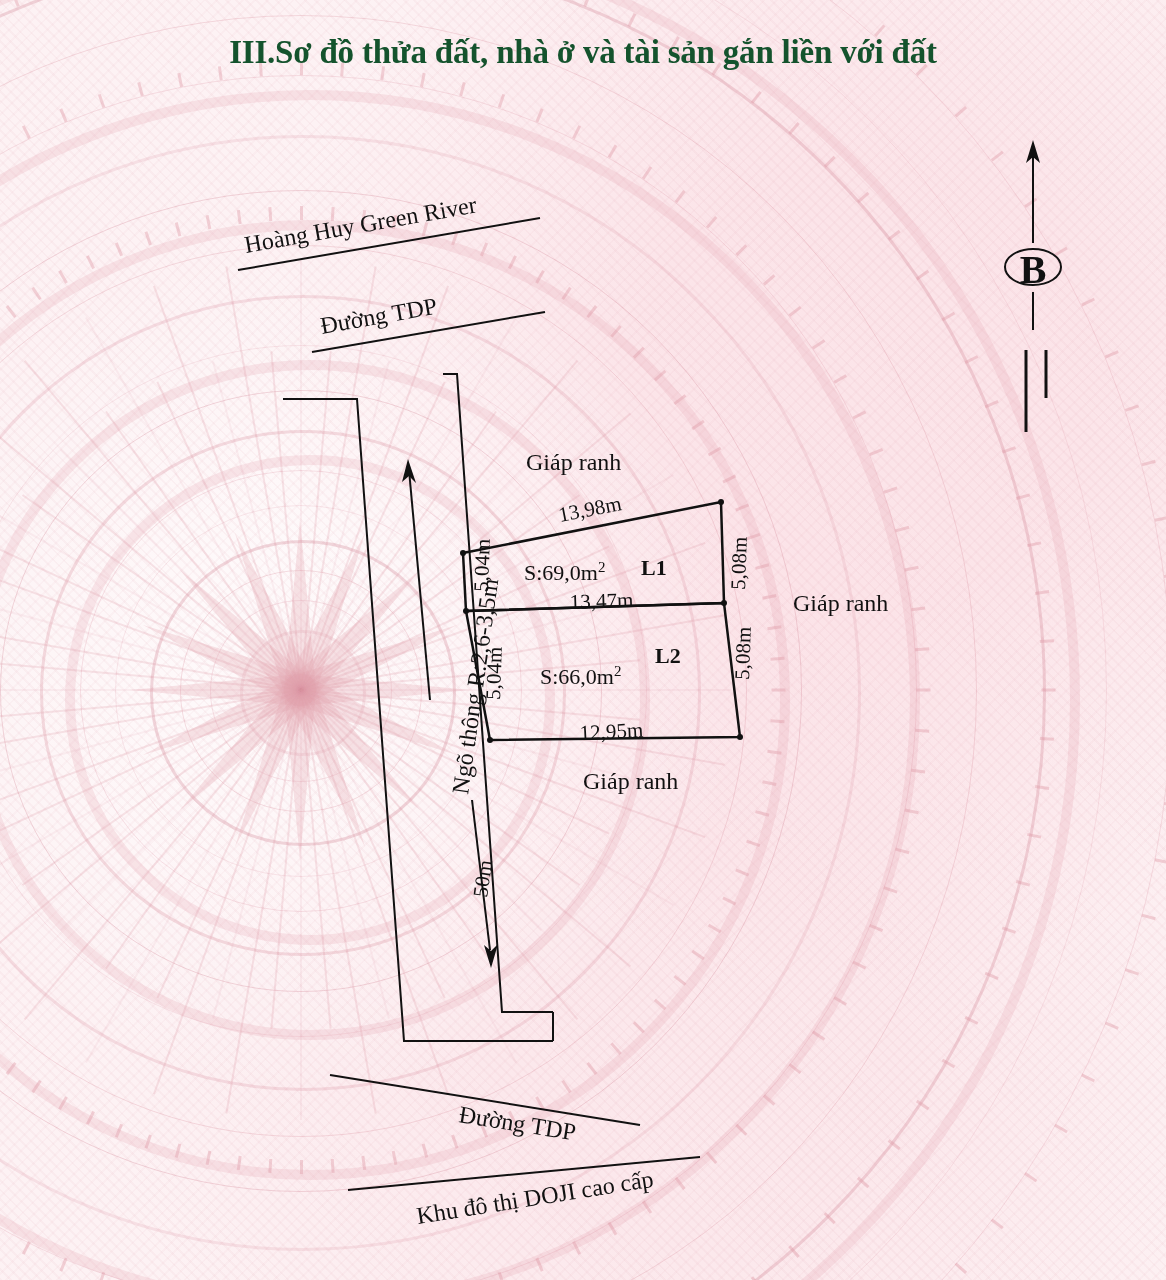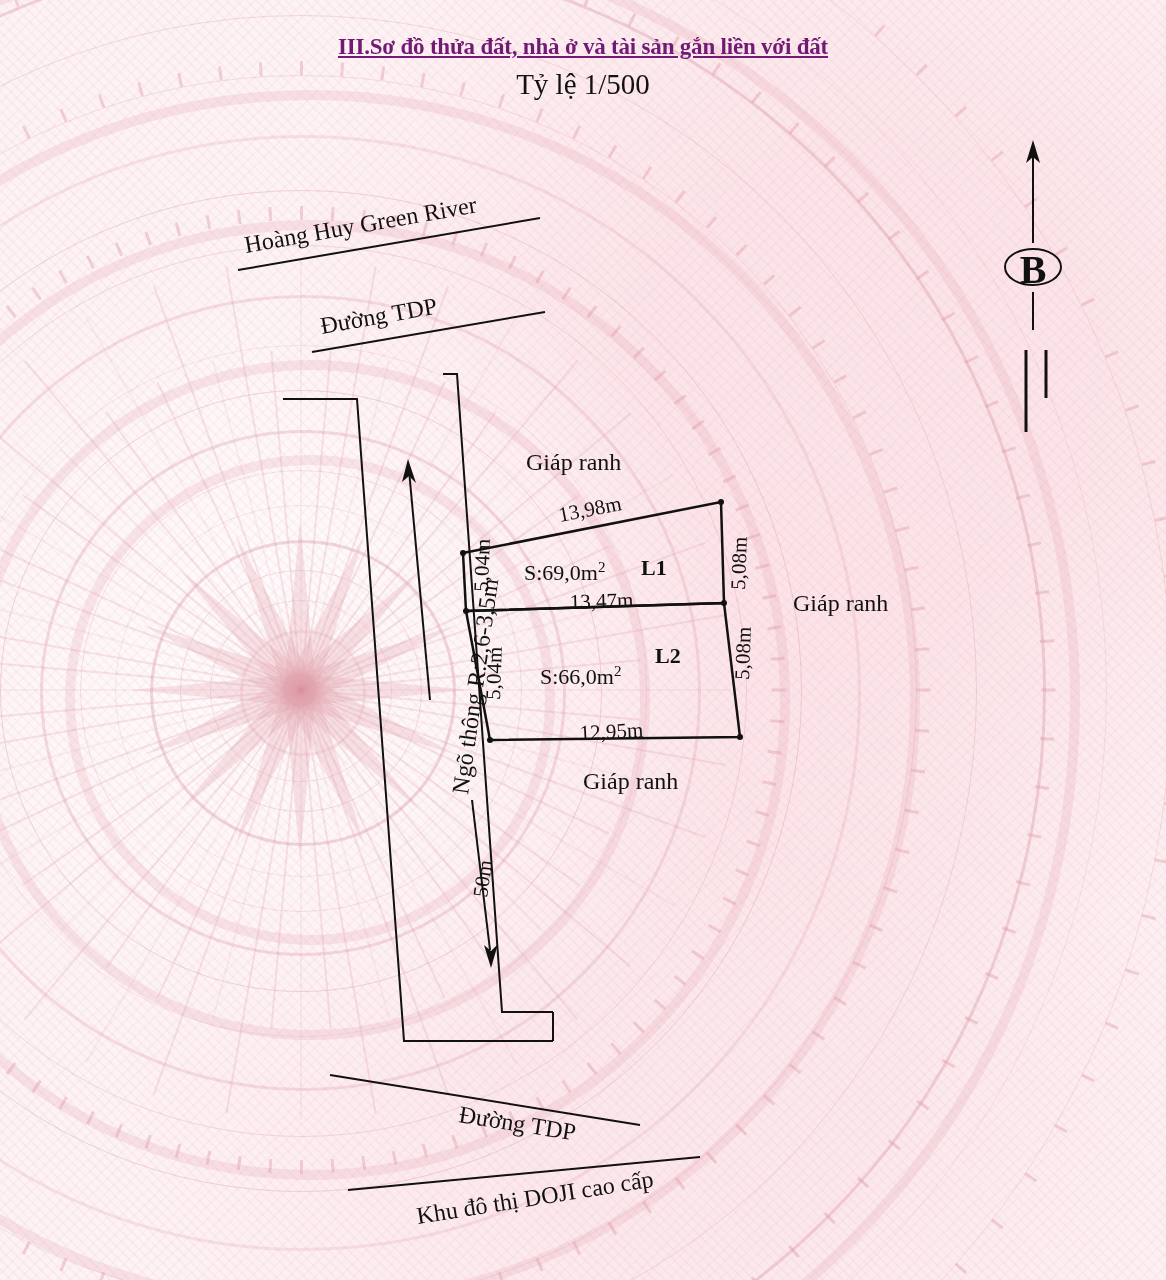--- a/index.html
+++ b/index.html
@@ -79,25 +79,24 @@
   }
   
   .title-block {
     position: absolute;
     left: 0;
     top: 34px;
     width: 1166px;
     text-align: center;
   }
   .title-main {
-    font-size: 23px;
+    font-size: 33px;
     font-weight: bold;
-    color: #701a75;
+    color: #14532d;
     letter-spacing: -0.2px;
-    text-decoration: underline;
   }
   .title-sub {
     margin-top: 8px;
     font-size: 29px;
     color: #14120f;
   }
   
   #drawing {
     position: absolute;
     left: 0;
@@ -490,21 +489,20 @@
         <div class="wm-tick" style="left: 300px; top: 690px; transform: rotate(296.25deg) translateY(870px);"></div>
         <div class="wm-tick" style="left: 300px; top: 690px; transform: rotate(300deg) translateY(870px);"></div>
         <div class="wm-tick" style="left: 300px; top: 690px; transform: rotate(303.75deg) translateY(870px);"></div>
         <div class="wm-tick" style="left: 300px; top: 690px; transform: rotate(307.5deg) translateY(870px);"></div>
         <div class="wm-tick" style="left: 300px; top: 690px; transform: rotate(311.25deg) translateY(870px);"></div>
       </div>
   </div>
 
   <div class="title-block">
     <div class="title-main">III.Sơ đồ thửa đất, nhà ở và tài sản gắn liền với đất</div>
-    <div class="title-sub">Tỷ lệ 1/500</div>
   </div>
 
   <svg id="drawing" width="1166" height="1280" viewBox="0 0 1166 1280">
 
     <g>
       <line x1="1033" y1="148" x2="1033" y2="243" stroke="#111" stroke-width="2"></line>
       <path d="M1033 140 L1026 163 L1033 157 L1040 163 Z" fill="#111"></path>
       <ellipse cx="1033" cy="267" rx="28" ry="18" fill="none" stroke="#111" stroke-width="2"></ellipse>
       <text class="lbl lbl-north" x="1033" y="283" text-anchor="middle">B</text>
       <line x1="1033" y1="292" x2="1033" y2="330" stroke="#111" stroke-width="2"></line>

